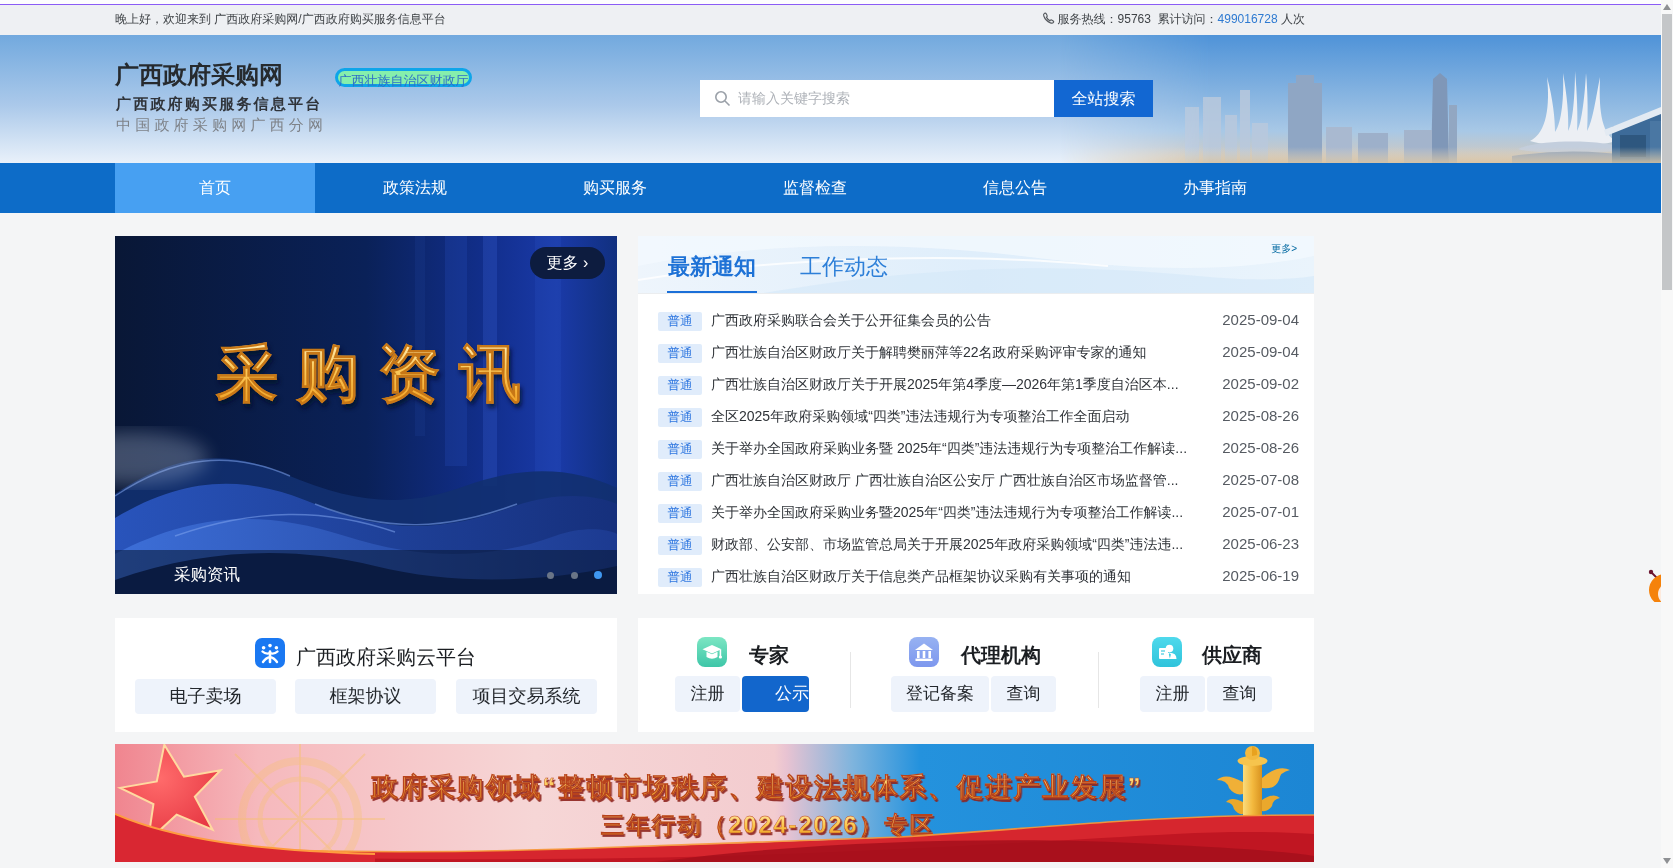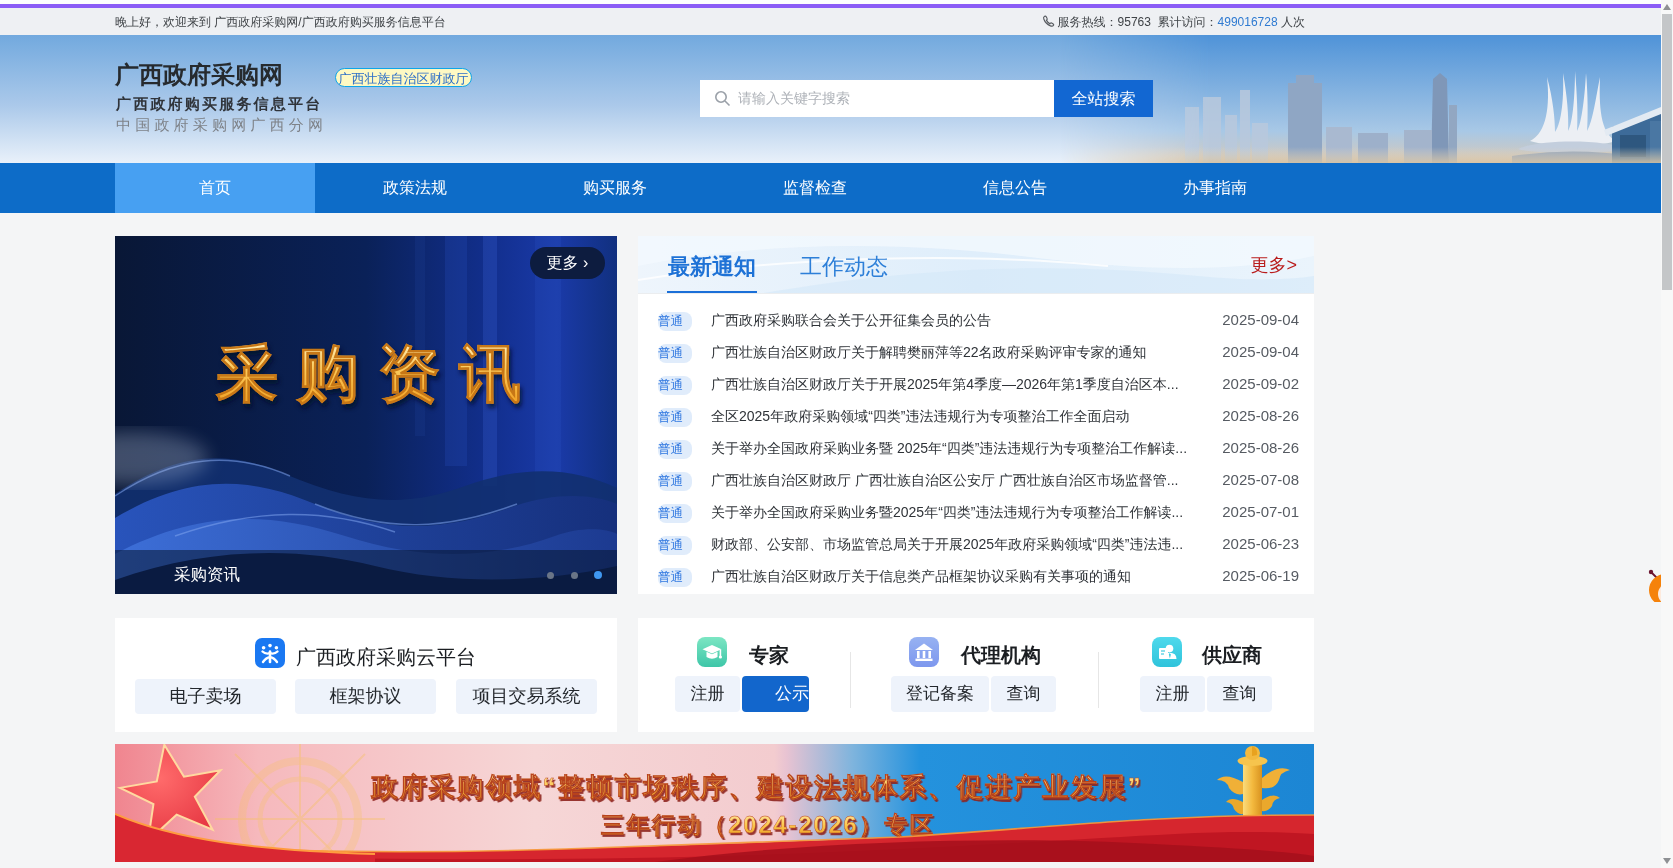--- a/index.html
+++ b/index.html
@@ -2,31 +2,31 @@
 <html><head>
 <meta charset="utf-8">
 <style>
 * { margin:0; padding:0; box-sizing:border-box; }
 html,body { width:1673px; height:868px; overflow:hidden; background:#f4f5f6;
   font-family:"Liberation Sans", sans-serif; position:relative; }
 .abs { position:absolute; }
 
 
 #topwhite { left:0; top:0; width:1661px; height:4px; background:#fdfdfe; }
-#topbar { left:0; top:4px; width:1661px; height:31px; background:#eef0f3; border-top:4px solid #8b5cf6; }
+#topbar { left:0; top:4px; width:1661px; height:31px; background:#eef0f3; border-top:1px solid #8b5cf6; }
 #topbar .greet { position:absolute; left:115px; top:6px; font-size:12px; color:#3f4347; }
 #topbar .right { position:absolute; right:356px; top:6px; font-size:12px; color:#3f4347; }
 #topbar .right .num { color:#2e7ad1; }
 
 
 #header { left:0; top:35px; width:1661px; height:128px; }
 #logo1 { left:115px; top:59px; font-size:24px; font-weight:bold; color:#262a2e; letter-spacing:0px; }
 #logo2 { left:116px; top:95px; font-size:15px; font-weight:bold; color:#30343a; letter-spacing:2.2px; }
 #logo3 { left:116px; top:116px; font-size:15px; color:#7e8288; letter-spacing:4.2px; }
-#badge { left:335px; top:68px; width:137px; height:19px; background:#fef9c3; border:1px solid #0ea5e9; border-radius:10.5px;
+#badge { left:335px; top:68px; width:137px; height:19px; background:#86efac; border:3px solid #0ea5e9; border-radius:10.5px;
   font-size:13px; color:#2e6fc8; text-align:center; line-height:19px; }
 #search { left:694px; top:80px; width:453px; height:37px;margin-left:6px; }
 #search .box { position:absolute; left:0; top:0; width:354px; height:37px; background:#fff; }
 #search .ph { position:absolute; left:38px; top:10px; font-size:14px; color:#aeb2b8; }
 #search .btn { position:absolute; left:354px; top:0; width:99px; height:37px; background:#1267d2; color:#fff;
   font-size:16px; text-align:center; line-height:37px; }
 
 
 #nav { left:0; top:163px; width:1661px; height:50px; background:#0d6cc8; }
 #nav .item { position:absolute; top:0; width:200px; height:50px; color:#fff; font-size:16px;
@@ -40,24 +40,24 @@
 .dot { position:absolute; top:22px; width:7px; height:7px; border-radius:50%; background:#6a7587; }
 #car-more { position:absolute; left:415px; top:11px; width:75px; height:32px; border-radius:16px;
   background:#0d1c3f; color:#fff; font-size:16px; text-align:center; line-height:32px; }
 
 
 #news { left:638px; top:236px; width:676px; height:358px; background:#fff; }
 #news-head { position:absolute; left:0; top:0; width:676px; height:58px; border-bottom:1px solid #ebedef; overflow:hidden;}
 .tab1 { position:absolute; left:30px; top:16px; font-size:22px; font-weight:bold; color:#1e72d6; }
 .tab2 { position:absolute; left:162px; top:16px; font-size:22px; color:#2d7fd8; }
 .tabline { position:absolute; left:29px; top:55px; width:90px; height:3px; background:#1a6fd8; }
-.more2 { position:absolute; right:17px; top:17px; font-size:18px; color:#b91c1c; }
+.more2 { position:absolute; right:17px; top:6px; font-size:10px; color:#0369a1; }
 .nrow { position:absolute; left:0; width:676px; height:32px; }
-.nbadge { position:absolute; left:20px; top:7px; width:34px; height:19px; background:#e0ecfb; border-radius:8px;
-  color:#2f77e0; font-size:12.5px; text-align:left; line-height:19px; }
+.nbadge { position:absolute; left:20px; top:7px; width:44px; height:19px; background:#e0ecfb; border-radius:2px;
+  color:#2f77e0; font-size:12.5px; text-align:center; line-height:19px; }
 .ntitle { position:absolute; left:73px; top:7px; font-size:14px; color:#2f3338; white-space:nowrap; }
 .ndate { position:absolute; right:15px; top:6px; font-size:15px; color:#565b62; }
 
 
 #cardL { left:115px; top:618px; width:502px; height:114px; background:#fff; }
 #cardL .title { position:absolute; left:181px; top:26px; font-size:20px; font-weight:500; color:#1b1e22; }
 #cardL .icon { position:absolute; left:140px; top:20px; width:30px; height:30px; }
 .lbtn { position:absolute; top:61px; width:141px; height:35px; background:#eef3fb; border-radius:4px;
   font-size:18px; color:#24282d; text-align:center; line-height:35px; }
 #cardR { left:638px; top:618px; width:676px; height:114px; background:#fff; }

